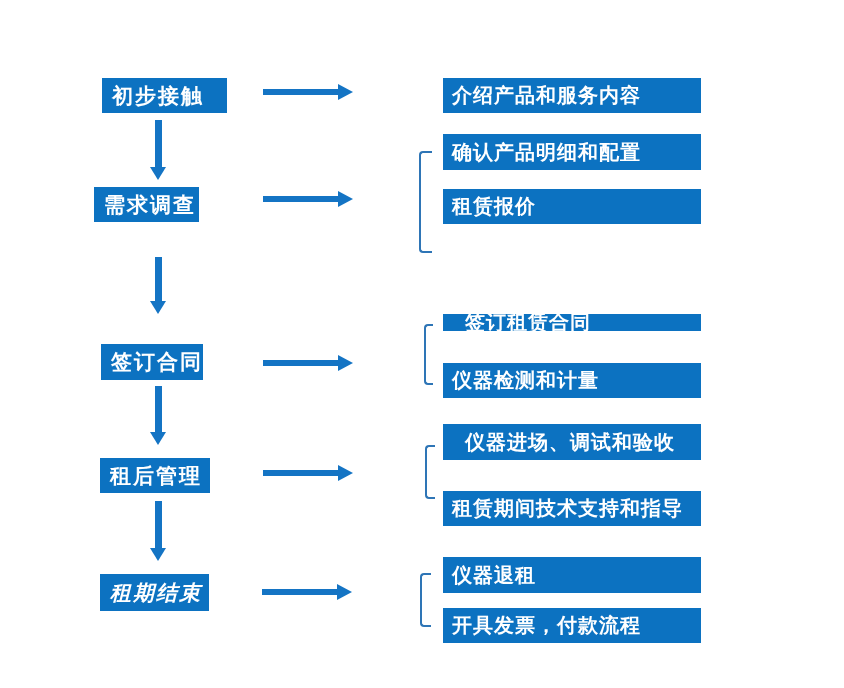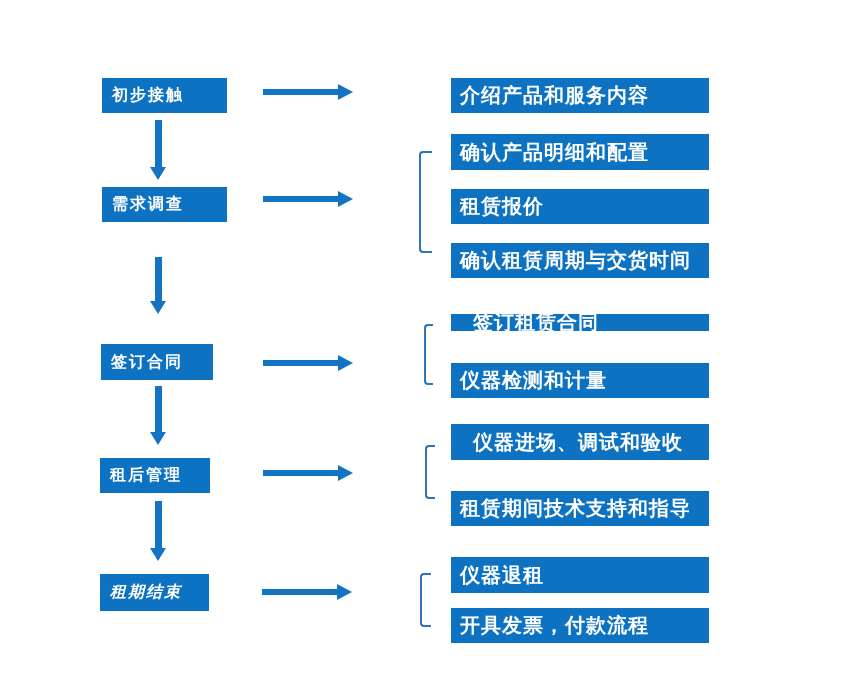--- a/index.html
+++ b/index.html
@@ -18,22 +18,22 @@
     letter-spacing:1px;
   }
   .lbox,.rbox{
     position:absolute;
     background:var(--box-blue,#0c72c1);
     color:#ffffff;font-weight:700;
     display:flex;align-items:center;
     box-sizing:border-box;
     white-space:nowrap;
   }
-  .lbox{font-size:16px;padding-left:10px;letter-spacing:2px;}
-  .rbox{left:443px;width:258px;font-size:20px;padding-left:9px;letter-spacing:1px;margin-left:8px;}
+  .lbox{font-size:21px;padding-left:10px;letter-spacing:2px;}
+  .rbox{left:443px;width:258px;font-size:20px;padding-left:9px;letter-spacing:1px;}
   
   .h-arrow{position:absolute;width:90px;height:16px;}
   .h-arrow .shaft{
     position:absolute;left:0;top:5px;width:76px;height:6px;
     background:var(--arrow-blue,#1474c4);
   }
   .h-arrow .head{
     position:absolute;right:0;top:0;width:0;height:0;
     border-top:8px solid transparent;border-bottom:8px solid transparent;
     border-left:15px solid var(--arrow-blue,#1474c4);
@@ -70,36 +70,35 @@
     <div class="shaft"></div>
       <div class="head"></div>
   </div>
   <div class="rbox" style="top:78px;height:35px;">介绍产品和服务内容</div>
 
   <div class="v-arrow" style="left:150px;top:120px;height:60px;">
     <div class="shaft"></div>
       <div class="head"></div>
   </div>
 
-  <div class="lbox" style="left:102px;top:187px;width:125px;height:35px;">需求调查</div>
+  <div class="lbox" style="left:94px;top:187px;width:105px;height:35px;">需求调查</div>
   <div class="h-arrow" style="left:263px;top:191px;">
     <div class="shaft"></div>
       <div class="head"></div>
   </div>
   <div class="bracket" style="left:419px;top:151px;width:13px;height:102px;"></div>
   <div class="rbox" style="top:134px;height:36px;">确认产品明细和配置</div>
   <div class="rbox" style="top:189px;height:35px;">租赁报价</div>
-  <div class="rbox" style="top:243px;height:35px;">确认租赁周期与交货时间</div>
 
   <div class="v-arrow" style="left:150px;top:257px;height:57px;">
     <div class="shaft"></div>
       <div class="head"></div>
   </div>
 
-  <div class="lbox" style="left:101px;top:344px;width:112px;height:36px;">签订合同</div>
+  <div class="lbox" style="left:101px;top:344px;width:102px;height:36px;">签订合同</div>
   <div class="h-arrow" style="left:263px;top:355px;">
     <div class="shaft"></div>
       <div class="head"></div>
   </div>
   <div class="bracket" style="left:424px;top:324px;width:9px;height:61px;"></div>
   <div class="rbox" style="top:314px;height:17px;padding-left:22px;">签订租赁合同</div>
   <div class="rbox" style="top:363px;height:35px;">仪器检测和计量</div>
 
   <div class="v-arrow" style="left:150px;top:386px;height:59px;">
     <div class="shaft"></div>

